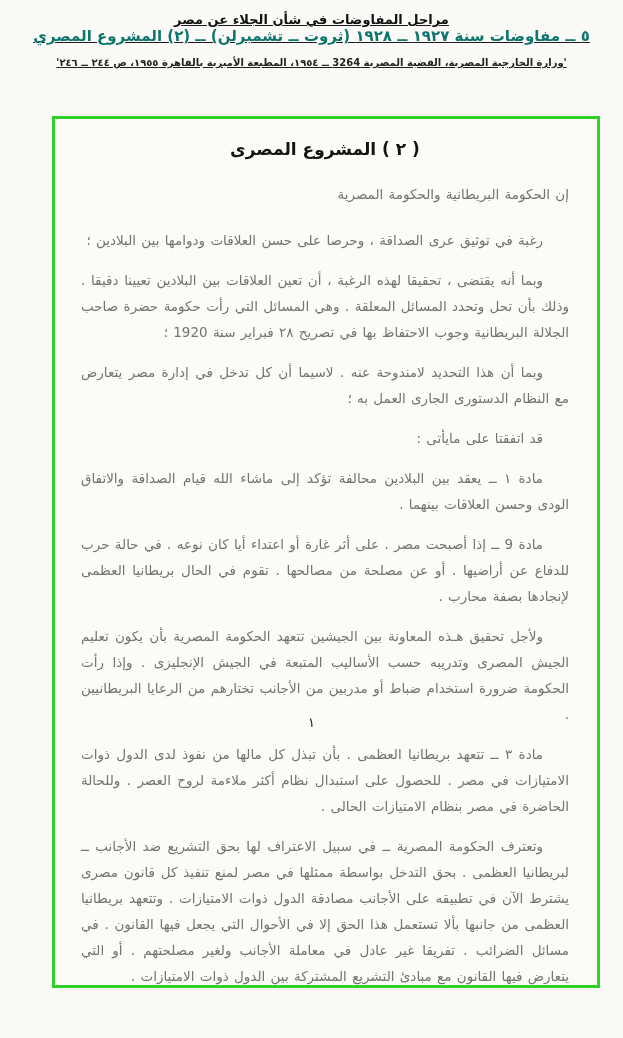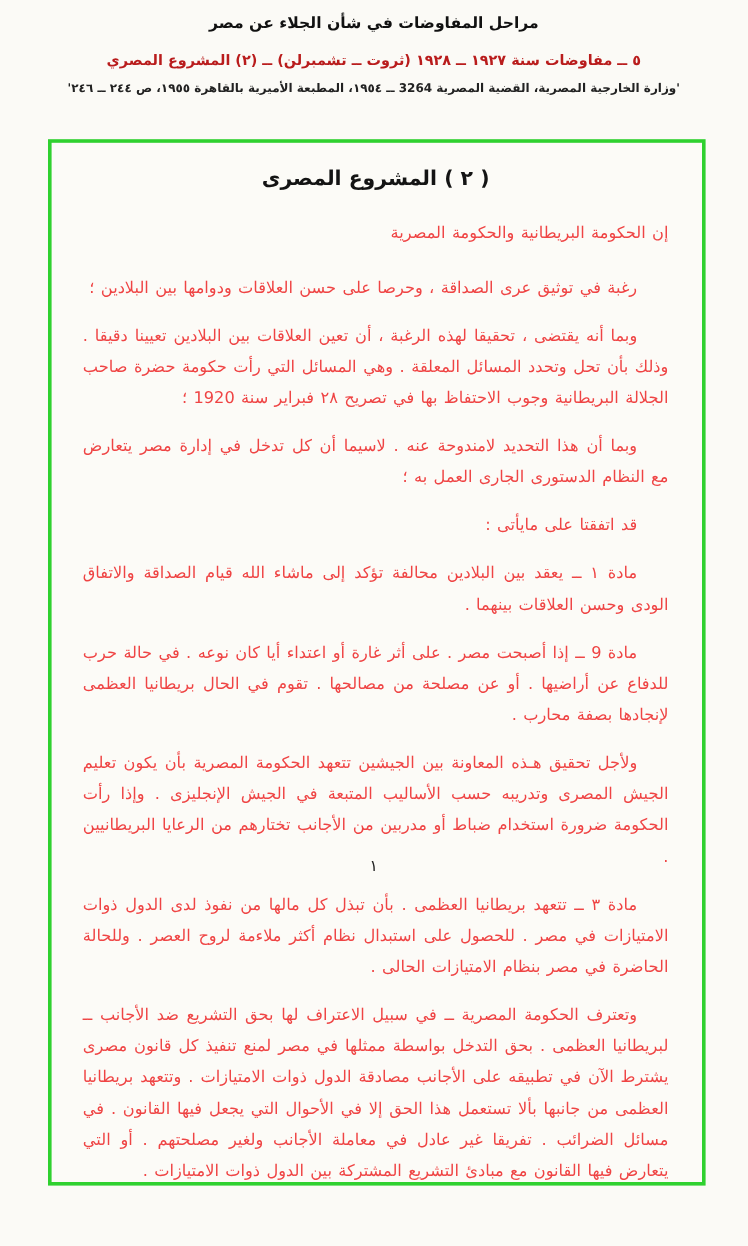--- a/index.html
+++ b/index.html
@@ -7,47 +7,48 @@
     width:623px;height:1038px;
     background:#fbfaf6;
     font-family:"DejaVu Sans", sans-serif;
     color:#1c1c1c;
     position:relative;
     overflow:hidden;
   }
   .page{
     width:623px;height:748px;
     position:relative;
+    text-decoration:underline;
   }
   .header{
     text-align:center;
     padding-top:12px;
     direction:rtl;
   }
   .header-line1{
     font-size:13px;
     font-weight:bold;
     color:#111;
     letter-spacing:0.5px;
   }
   .header-line2{
-    font-size:12px;
+    font-size:15px;
     font-weight:bold;
-    color:#b91c1c;
-    margin-top:16px;
+    color:#0f766e;
+    margin-top:0;
   }
   .header-line3{
     font-size:10px;
     font-weight:bold;
     color:#222;
     margin-top:12px;
   }
   .content-frame{
     position:absolute;
-    left:40px;
+    left:52px;
     top:116px;
     width:548px;
     height:872px;
     border:3px solid #2fd12f;
     background:#fcfbf7;
     box-sizing:border-box;
     padding:14px 28px 4px 26px;
     direction:rtl;
   }
   .doc-title{
@@ -56,21 +57,21 @@
     font-weight:bold;
     margin:6px 0 22px 0;
     color:#141414;
   }
   .para{
     font-size:13.5px;
     line-height:26px;
     text-align:justify;
     text-align-last:right;
     margin:0 0 14px 0;
-    color:#ef4444;
+    color:#737373;
     word-spacing:1px;
   }
   .para.indent{
     text-indent:26px;
   }
   .para.opening{
     margin-bottom:20px;
   }
   .page-number{
     position:absolute;

